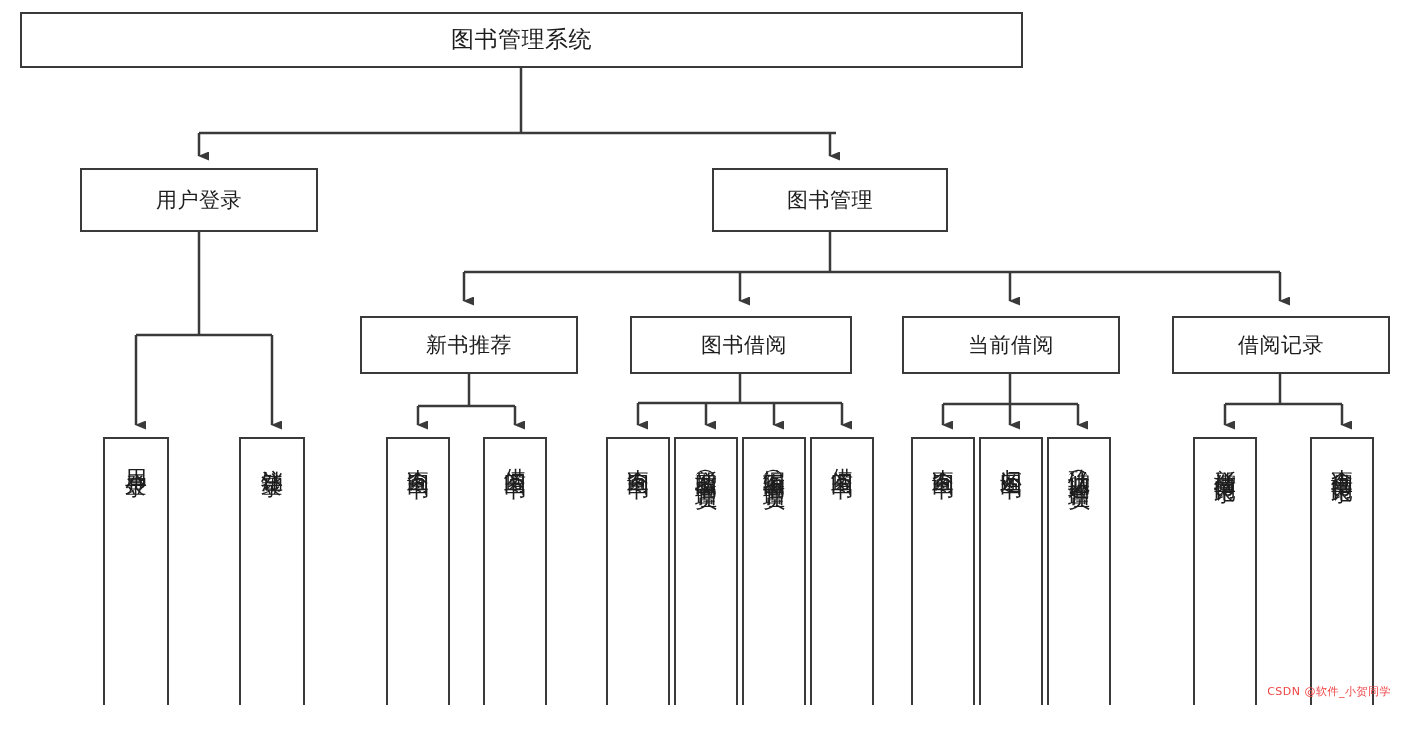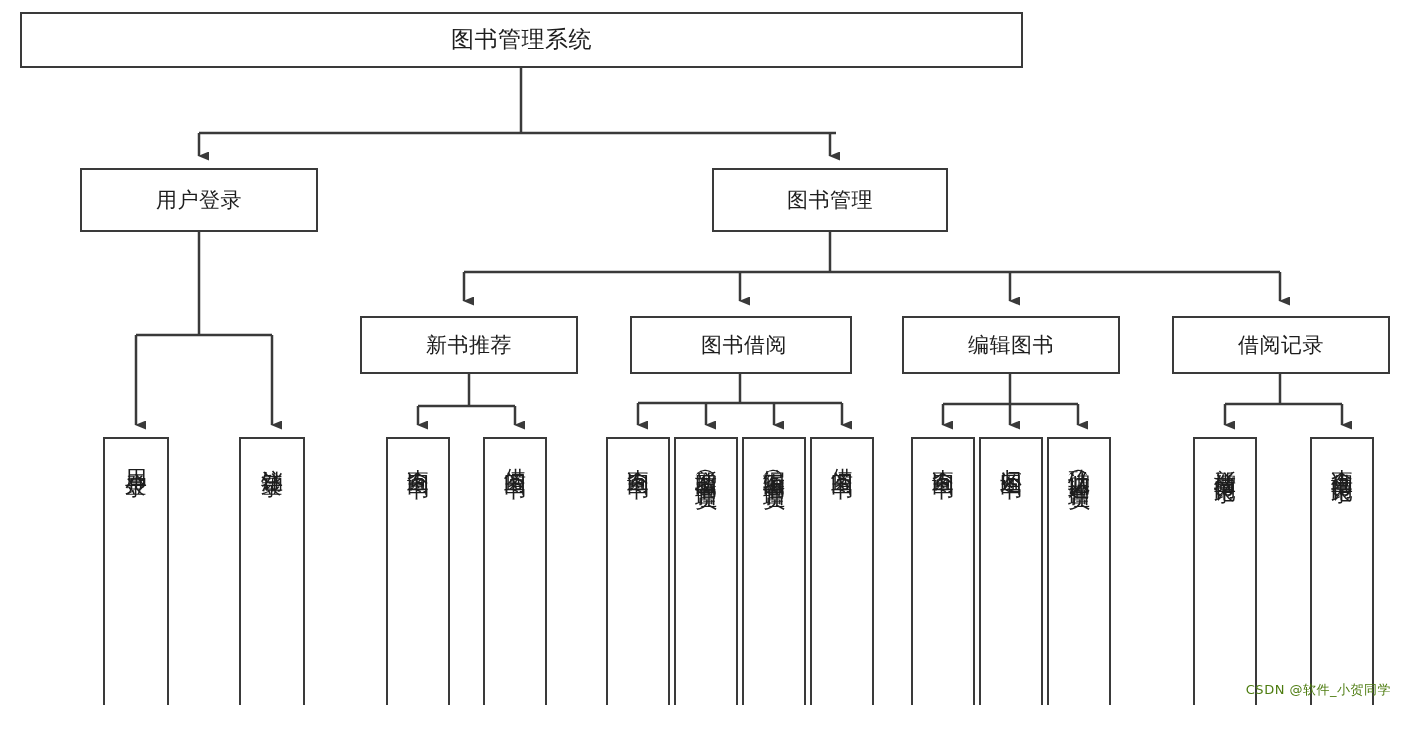--- a/index.html
+++ b/index.html
@@ -62,22 +62,22 @@
     line-height: 1;
     white-space: nowrap;
   }
   #root-node .node-label {
     font-size: 23px;
   }
   #watermark {
     position: absolute;
     right: 14px;
     bottom: 6px;
-    color: #4d7c0f;
-    font-size: 13px;
+    color: #ef4444;
+    font-size: 11px;
     letter-spacing: 0.5px;
     z-index: 5;
     white-space: nowrap;
     margin-top: 35px;
   }
 </style>
 </head>
 <body>
 
 <div id="diagram-root">
@@ -147,21 +147,21 @@
 
   <div class="node horiz" style="left:360px; top:316px; width:218px; height:58px;">
     <span class="node-label">新书推荐</span>
   </div>
 
   <div class="node horiz" style="left:630px; top:316px; width:222px; height:58px;padding-left:6px;">
     <span class="node-label">图书借阅</span>
   </div>
 
   <div class="node horiz" style="left:902px; top:316px; width:218px; height:58px;">
-    <span class="node-label">编辑图书</span>
+    <span class="node-label">当前借阅</span>
   </div>
 
   <div class="node horiz" style="left:1172px; top:316px; width:218px; height:58px;">
     <span class="node-label">借阅记录</span>
   </div>
 
   <div class="node vert" style="left:103px; top:437px; width:66px; height:298px;">
     <span class="node-label">用户登录</span>
   </div>
 

